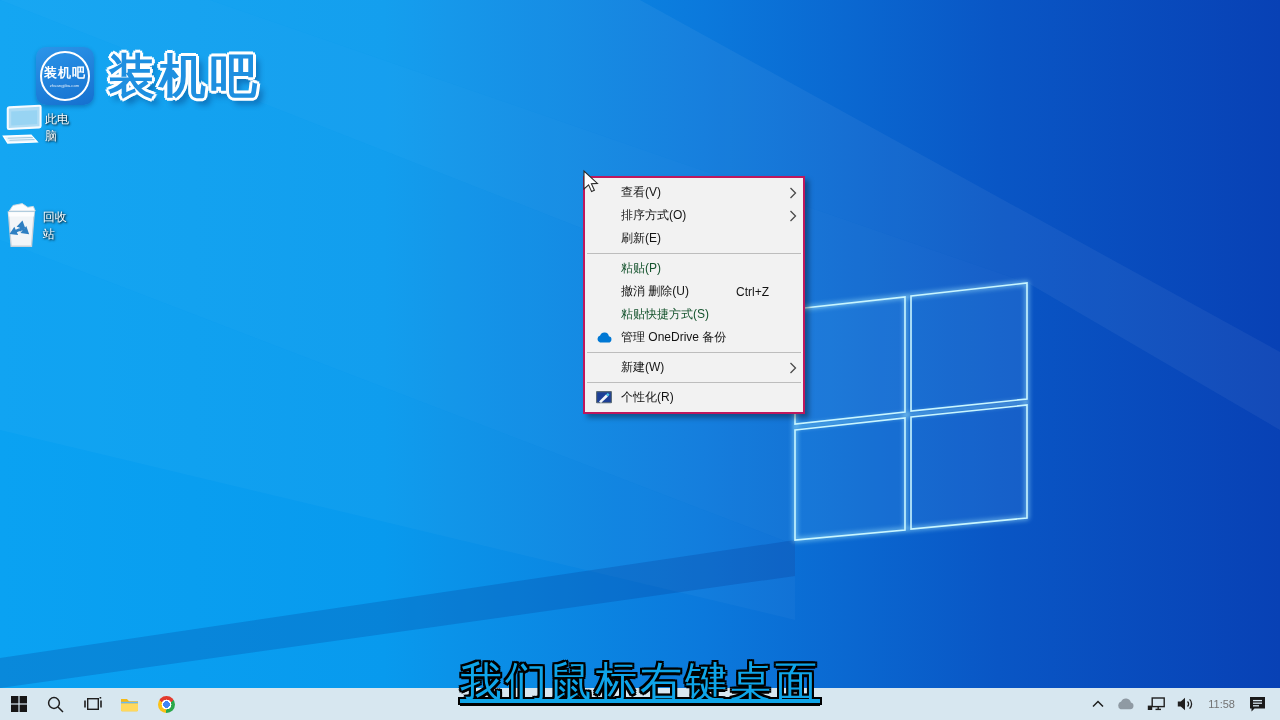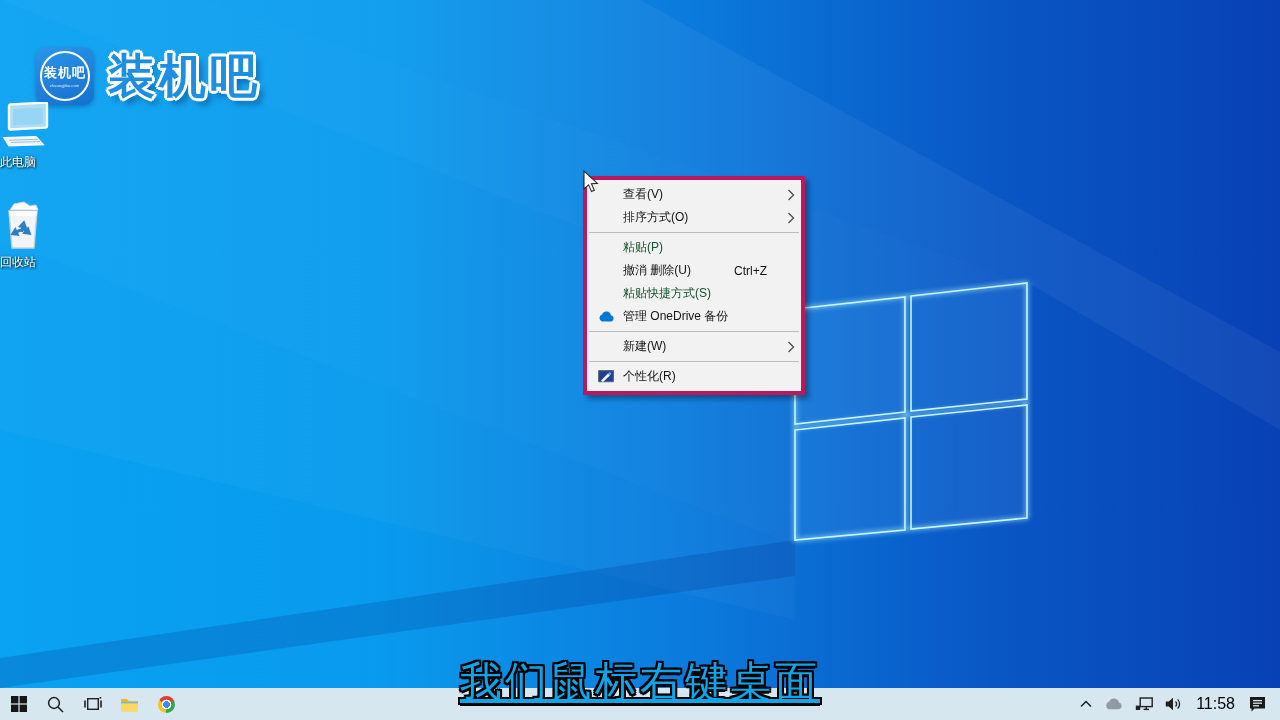--- a/index.html
+++ b/index.html
@@ -29,26 +29,26 @@
   .brand-circle .t{font-size:13px;font-weight:bold;letter-spacing:1px;}
   .brand-circle .c{font-size:5px;opacity:.85;transform:scale(.85);}
   .brand-big{
     margin-left:14px;font-size:47px;font-weight:bold;color:#1e8fe0;letter-spacing:4px;line-height:58px;
     text-shadow:
       3px 0 0 #fff,-3px 0 0 #fff,0 3px 0 #fff,0 -3px 0 #fff,
       2px 2px 0 #fff,-2px -2px 0 #fff,2px -2px 0 #fff,-2px 2px 0 #fff,
       5px 6px 6px rgba(0,20,80,.45);
   }
   
-  .dicon{position:absolute;width:76px;display:flex;flex-direction:column;align-items:flex-start;cursor:default;}
+  .dicon{position:absolute;width:76px;display:flex;align-items:center;cursor:default;}
   .dicon .lbl{margin-top:4px;font-size:12px;color:#fff;text-shadow:1px 1px 2px rgba(0,0,0,.85),0 0 3px rgba(0,0,0,.5);}
   
   .ctx{
     position:absolute;left:583px;top:176px;width:222px;box-sizing:border-box;
-    background:#f2f2f2;border:4px solid #be185d;padding:3px 0;
+    background:#f2f2f2;border:2px solid #be185d;padding:3px 0;
     box-shadow:4px 4px 5px rgba(0,0,0,.35);font-size:12px;color:#141414;
   }
   .mi{display:flex;align-items:center;height:23px;padding:0 6px 0 2px;}
   .mi .ic{width:34px;height:18px;display:flex;align-items:center;justify-content:center;flex:none;}
   .mi .lab{flex:1;white-space:nowrap;}
   .mi .sc{margin-right:12px;white-space:nowrap;}
   .mi .arr{width:16px;display:flex;justify-content:flex-end;align-items:center;}
   .mi.dis .lab{color:#14532d;}
   .sep{height:1px;background:#bdbdbd;margin:3px 2px;}
   
@@ -61,21 +61,21 @@
     text-decoration: underline;
   }
   
   .taskbar{
     position:absolute;left:0;bottom:0;width:1280px;height:32px;background:#d7e7f0;
     display:flex;align-items:center;z-index:20;
   }
   .tb-btn{width:37px;height:32px;display:flex;align-items:center;justify-content:center;flex:none;}
   .tray{position:absolute;right:0;top:0;height:32px;display:flex;align-items:center;padding-right:8px;}
   .tray .tr-btn{height:32px;display:flex;align-items:center;justify-content:center;padding:0 6px;}
-  .clock{font-size:16px;color:#000000;padding:0 8px;}
+  .clock{font-size:11px;color:#737373;padding:0 8px;}
   .chrome-ball{
     width:17px;height:17px;border-radius:50%;
     background:
       radial-gradient(circle at 50% 50%, #4285f4 0 29%, #ffffff 30% 41%, rgba(0,0,0,0) 42%),
       conic-gradient(from 60deg, #2ba84a 0 120deg, #fbc116 0 240deg, #e33b2e 0 360deg);
   }
   
   .cursor{position:absolute;left:581px;top:169px;z-index:40;}
 </style>
 </head>
@@ -165,20 +165,25 @@
   <div class="mi">
     <span class="ic"></span>
     <span class="lab">排序方式(O)</span>
     <span class="arr">
       <svg width="8" height="12" viewBox="0 0 8 12">
           <polyline points="1.5,1 6.5,6 1.5,11" fill="none" stroke="#4a4a4a" stroke-width="1.3"></polyline>
         </svg>
     </span>
   </div>
 
+  <div class="mi">
+    <span class="ic"></span>
+    <span class="lab">刷新(E)</span>
+    <span class="arr"></span>
+  </div>
 
   <div class="sep"></div>
 
   <div class="mi dis">
     <span class="ic"></span>
     <span class="lab">粘贴(P)</span>
     <span class="arr"></span>
   </div>
 
   <div class="mi">

